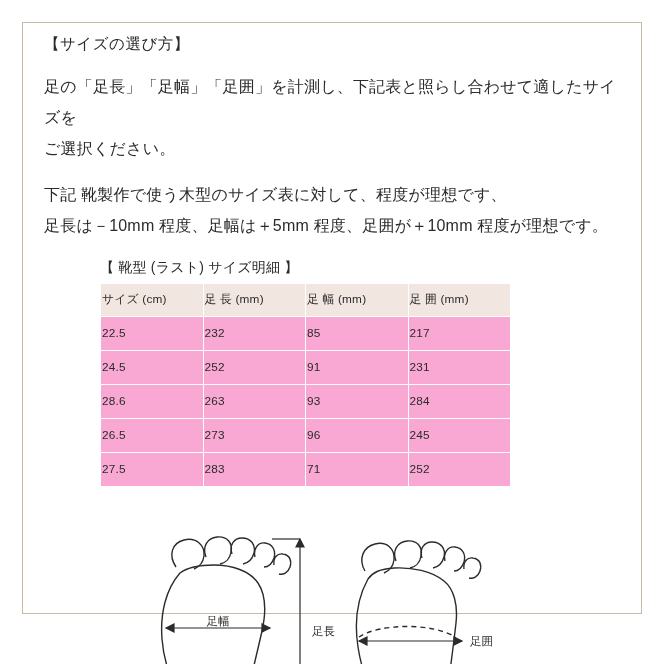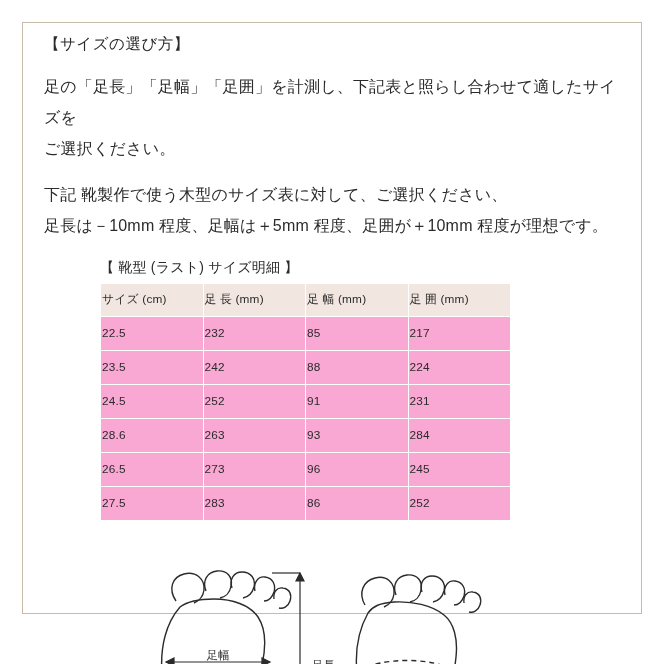--- a/index.html
+++ b/index.html
@@ -106,21 +106,21 @@
   <div class="content">
 
     <div class="heading">【サイズの選び方】</div>
 
     <div class="para">
       <p>足の「足長」「足幅」「足囲」を計測し、下記表と照らし合わせて適したサイズを</p>
       <p>ご選択ください。</p>
     </div>
 
     <div class="para para2">
-      <p>下記 靴製作で使う木型のサイズ表に対して、ご選択ください、</p>
+      <p>下記 靴製作で使う木型のサイズ表に対して、程度が理想です、</p>
       <p>足長は－10mm 程度、足幅は＋5mm 程度、足囲が＋10mm 程度が理想です。</p>
     </div>
 
     <div class="table-caption">【 靴型 (ラスト) サイズ明細 】</div>
 
     <table class="size-table">
       <thead>
         <tr>
           <th>サイズ (cm)</th>
           <th>足 長 (mm)</th>
@@ -129,47 +129,41 @@
         </tr>
       </thead>
       <tbody>
         <tr>
           <td>22.5</td>
           <td>232</td>
           <td>85</td>
           <td>217</td>
         </tr>
         <tr>
-          <td>23.5</td>
-          <td>242</td>
-          <td>88</td>
-          <td>224</td>
-        </tr>
-        <tr>
           <td>24.5</td>
           <td>252</td>
           <td>91</td>
           <td>231</td>
         </tr>
         <tr>
           <td>28.6</td>
           <td>263</td>
           <td>93</td>
           <td>284</td>
         </tr>
         <tr>
           <td>26.5</td>
           <td>273</td>
           <td>96</td>
           <td>245</td>
         </tr>
         <tr>
           <td>27.5</td>
           <td>283</td>
-          <td>86</td>
+          <td>71</td>
           <td>252</td>
         </tr>
       </tbody>
     </table>
 
     <div class="diagram">
       <svg width="420" height="232" viewBox="0 0 420 232">
 
         <g fill="none" stroke="#2b2b2b" stroke-width="1.4">
           <path d="M 58 64

